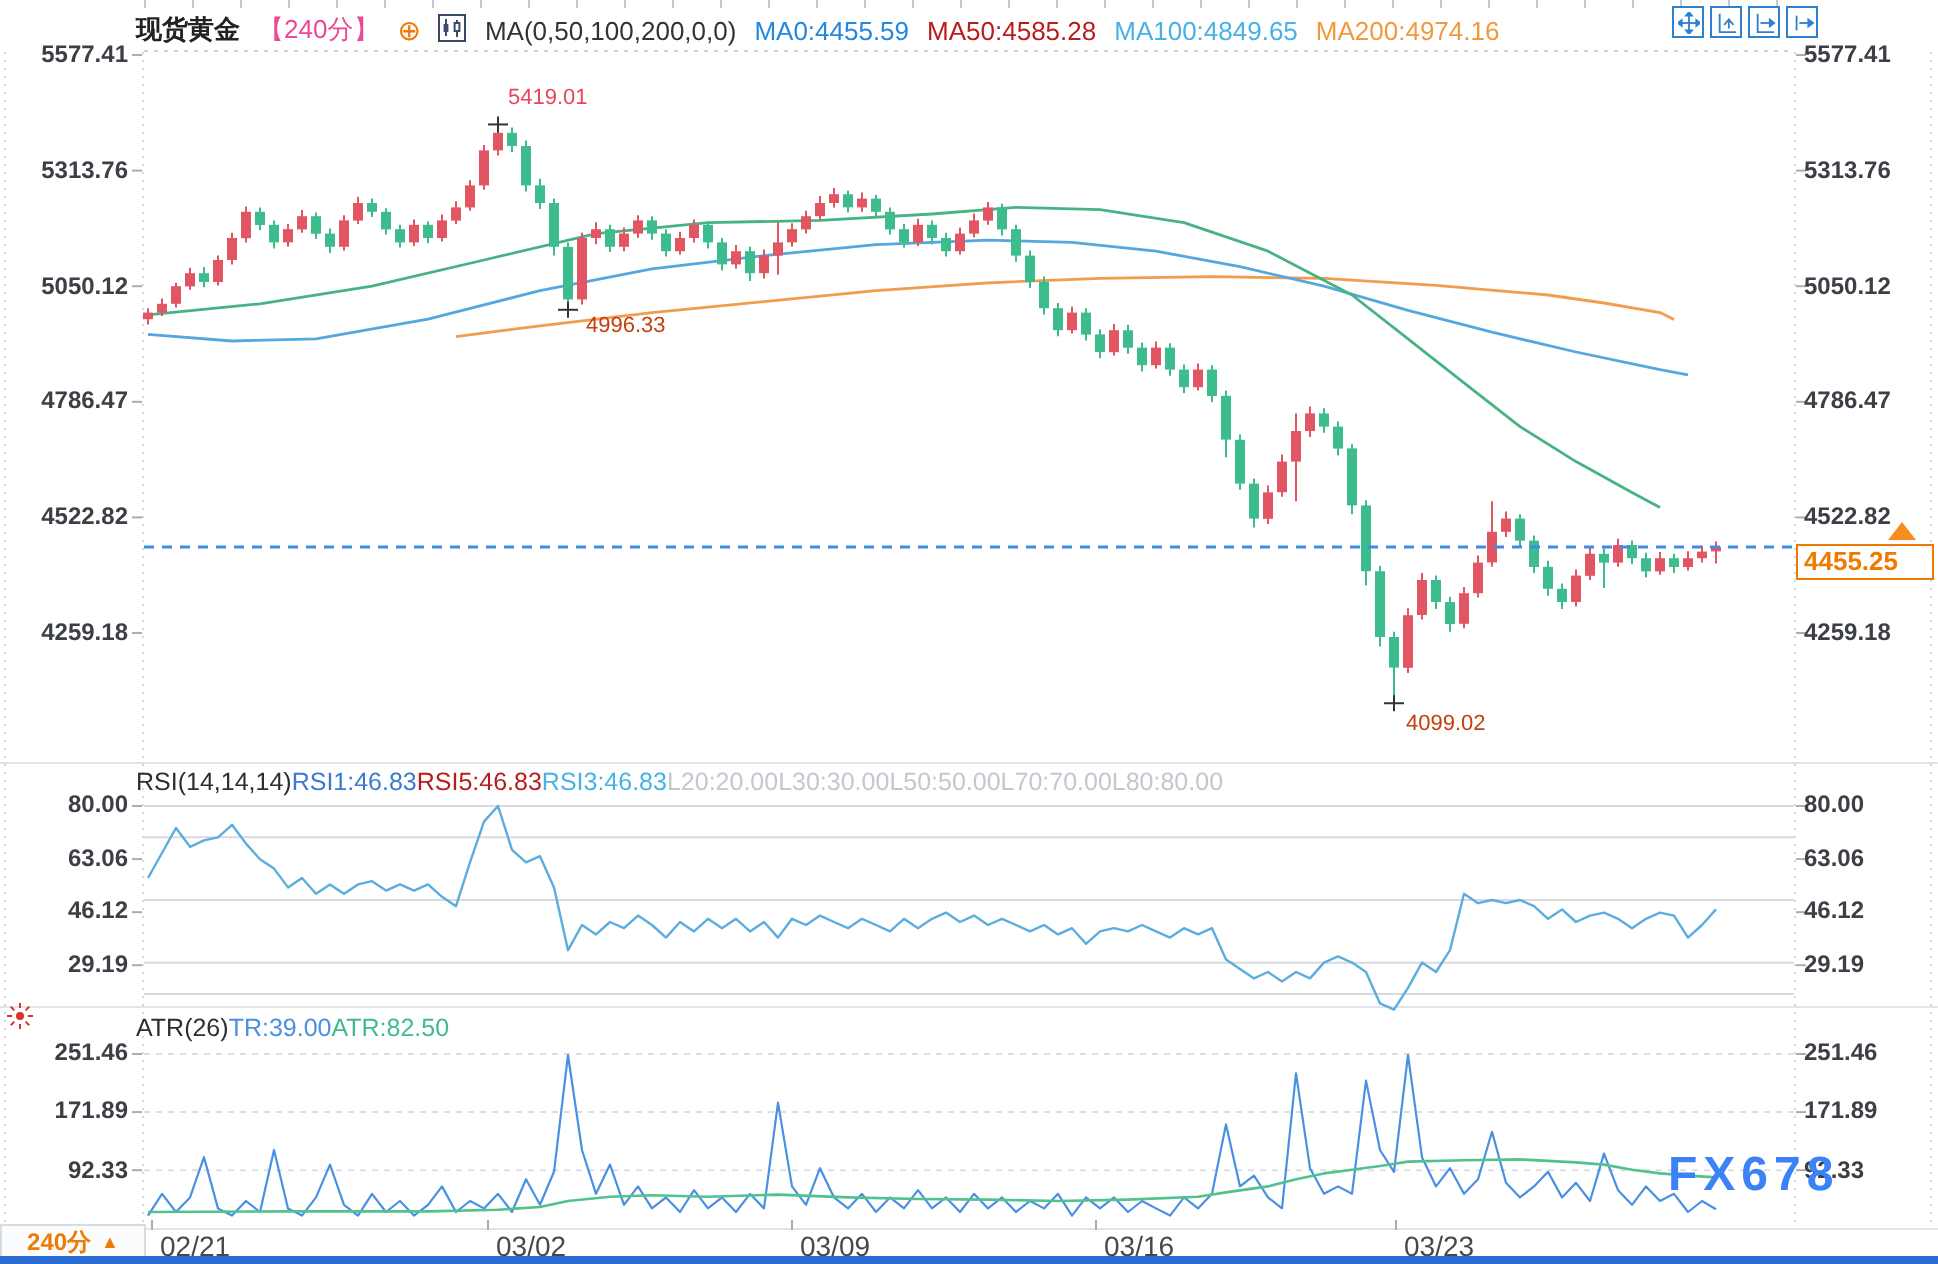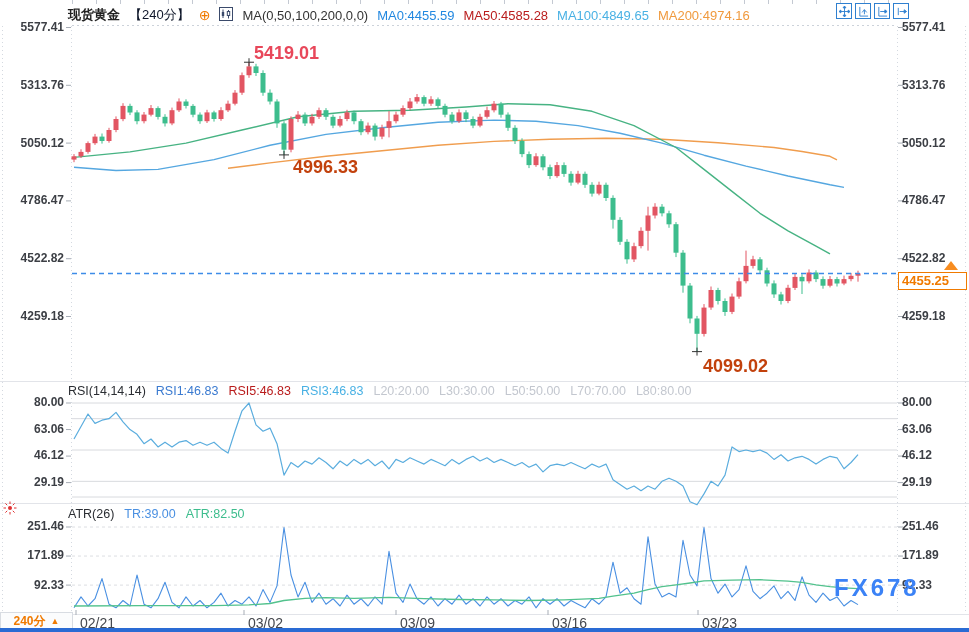--- a/index.html
+++ b/index.html
@@ -3,40 +3,40 @@
 <meta charset="utf-8">
 <style>
   html,body{margin:0;padding:0;background:#fff;}
   .app{position:relative;width:969px;height:632px;background:#fff;overflow:hidden;
        font-family:"Liberation Sans",sans-serif;-webkit-font-smoothing:antialiased;}
   .ruler{position:absolute;top:0;left:72px;width:826px;height:4px;
          background:repeating-linear-gradient(90deg,#c4c9d2 0 1px,transparent 1px 24px);}
   .hdr{position:absolute;top:6px;left:68px;display:flex;align-items:center;gap:9px;
        font-size:13px;color:#333;white-space:nowrap;}
   .hdr .sym{font-weight:bold;color:#222;}
-  .c-orange{color:#0f172a;} .c-blue{color:#2288e0;} .c-green{color:#b91c1c;}
+  .c-orange{color:#ec4899;} .c-blue{color:#2288e0;} .c-green{color:#b91c1c;}
   .c-cyan{color:#49b1e4;} .c-ma200{color:#f09a3e;} .c-gray{color:#c3c7cf;}
   .oplus{font-size:14px;color:#f07a00;line-height:14px;}
   .toolbar{position:absolute;top:3px;left:836px;display:flex;gap:3px;}
   .tbtn{width:14px;height:14px;border:1px solid #2f80d0;background:#fff;display:flex;
         align-items:center;justify-content:center;cursor:pointer;}
   .tbtn svg{display:block;}
   svg.canvas{position:absolute;top:0;left:0;}
   .albl{position:absolute;font-size:12px;color:#3c3f45;line-height:15px;font-weight:bold;}
   .albl.left{left:4px;width:60px;text-align:right;}
   .albl.right{left:902px;}
   .xlbl{position:absolute;top:615px;font-size:14px;font-weight:normal;color:#45484e;}
-  .ann{position:absolute;font-size:18px;font-weight:bold;}
+  .ann{position:absolute;font-size:11px;font-weight:normal;}
   .ann.red{color:#e8475a;} .ann.grn{color:#c2410c;text-align:center;}
   .ptag{position:absolute;left:898px;top:272px;width:64px;height:16px;border:1.5px solid #f07a00;
         background:#fff;color:#f07a00;font-size:13px;font-weight:bold;line-height:16px;padding-left:3px;}
   .ptag-arrow{position:absolute;left:944px;top:261px;width:0;height:0;
         border-left:7px solid transparent;border-right:7px solid transparent;
         border-bottom:9px solid #f78c1f;}
-  .subhdr{position:absolute;display:flex;align-items:flex-start;gap:10px;font-size:12.5px;
+  .subhdr{position:absolute;display:flex;align-items:flex-start;font-size:12.5px;
           color:#333;white-space:nowrap;left:68px;}
   .subhdr .ttl{color:#2b2e33;}
   .rsi-h{top:384px;} .atr-h{top:507px;}
   .tfbox{position:absolute;left:0;top:612px;width:71px;height:16px;border:1px solid #d8dce2;
          background:#fbfcfd;display:flex;align-items:center;justify-content:center;gap:5px;
          color:#f07a00;font-weight:bold;font-size:12px;cursor:pointer;}
   .tfbox .tri{font-size:9px;}
   .bluebar{position:absolute;left:0;top:628px;width:969px;height:4px;background:#2a6bd4;}
   .watermark{position:absolute;left:834px;top:574px;font-size:24px;font-weight:bold;
              color:#3b82f6;letter-spacing:3px;}

